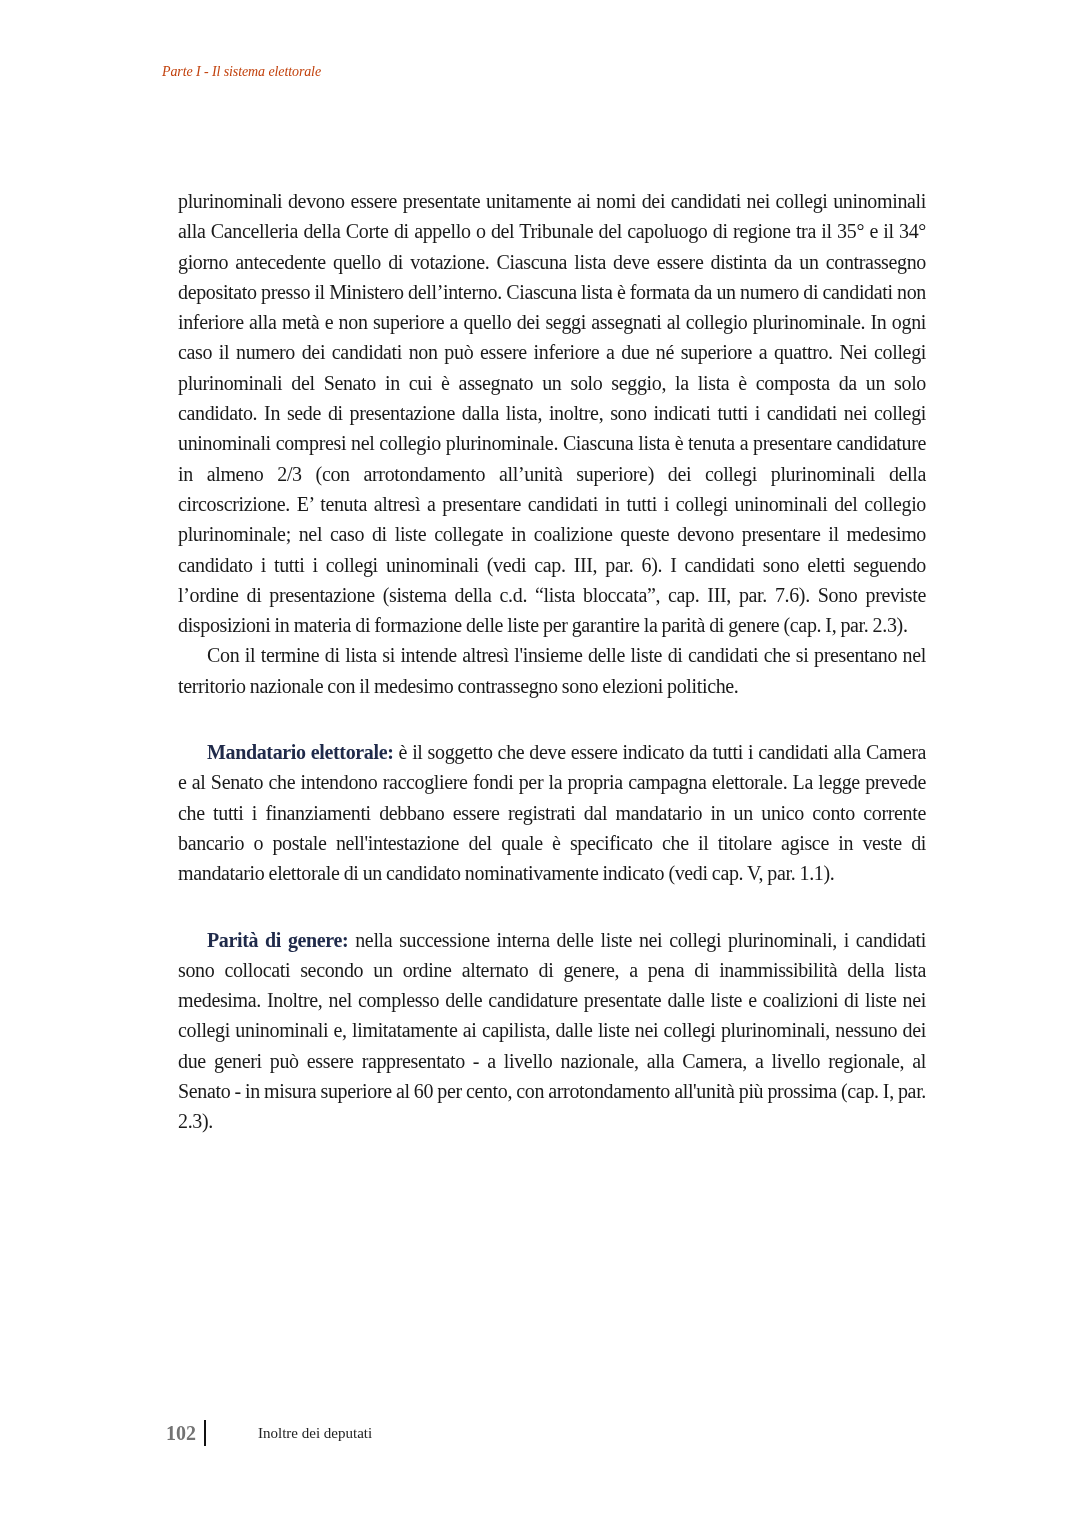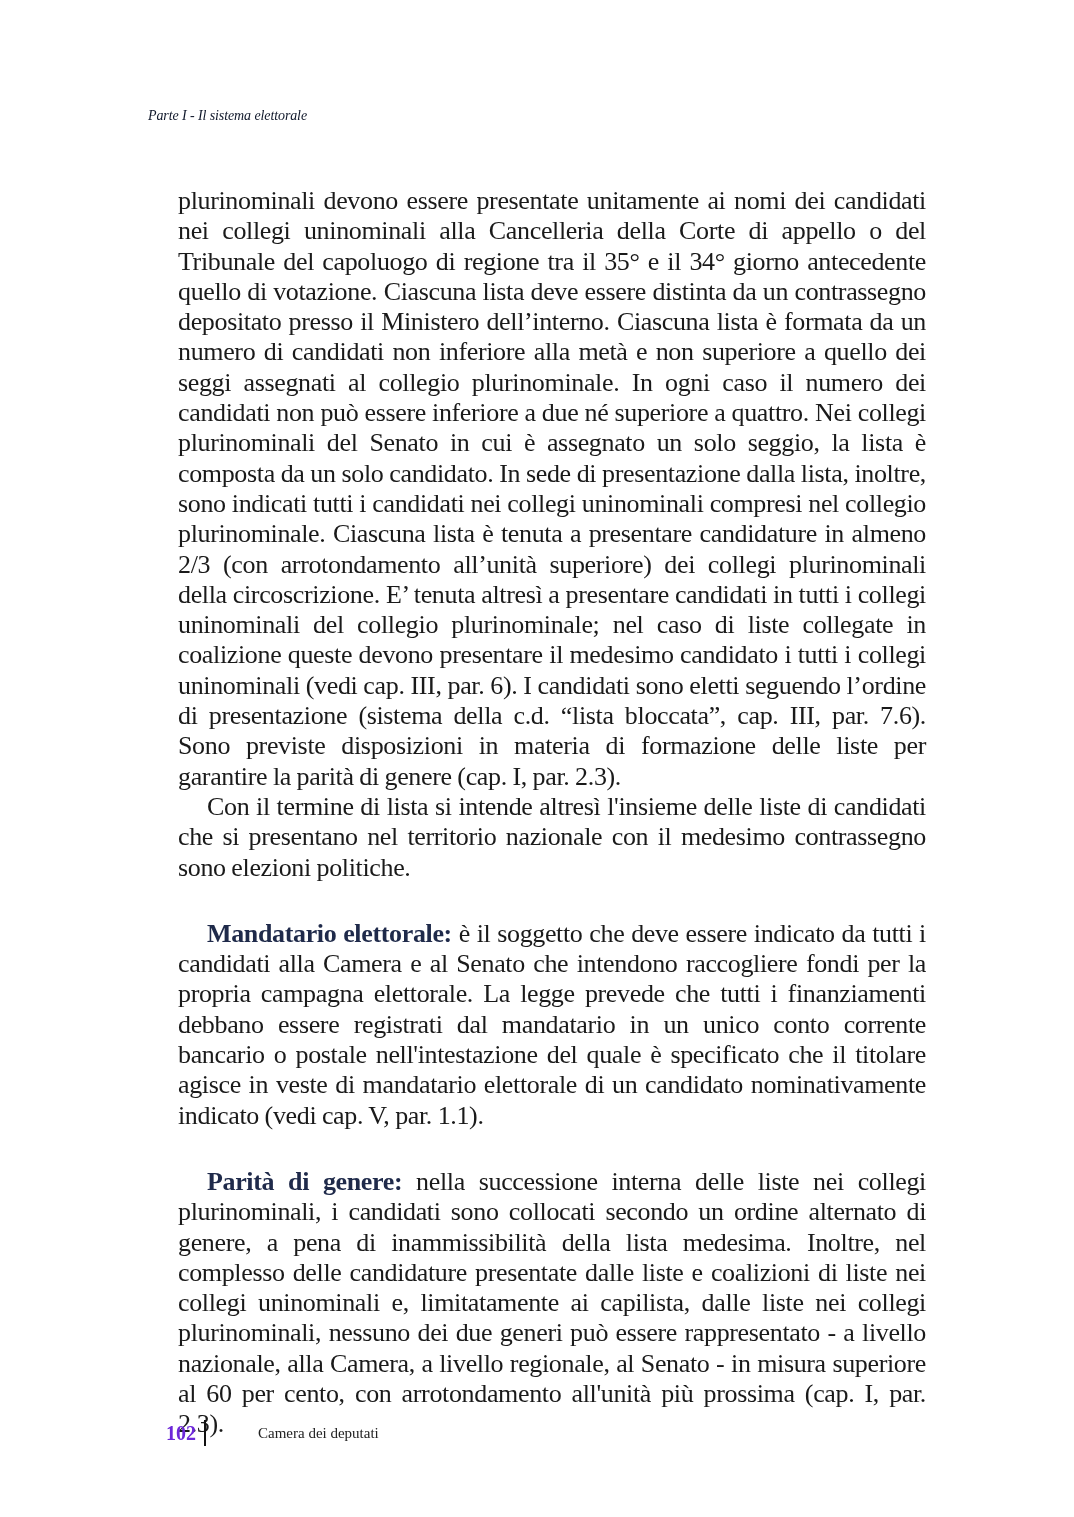--- a/index.html
+++ b/index.html
@@ -10,34 +10,33 @@
     body {
       width: 1074px;
       height: 1517px;
       position: relative;
       overflow: hidden;
       font-family: "Liberation Serif", "DejaVu Serif", serif;
       color: #1a1a1a;
     }
     .running-header {
       position: absolute;
-      left: 148px;
+      left: 162px;
       top: 64px;
       font-size: 14px;
       font-style: italic;
-      color: #0f172a;
+      color: #c2410c;
       letter-spacing: -0.1px;
-      margin-top: 44px;
     }
     .body-text {
       position: absolute;
       left: 178px;
       top: 186px;
       width: 748px;
-      font-size: 26px;
+      font-size: 20px;
       line-height: 30.3px;
       text-align: justify;
       hyphens: auto;
       letter-spacing: -0.35px;
       word-spacing: -0.5px;
     }
     .body-text p {
       margin: 0;
       text-align: justify;
     }
@@ -54,21 +53,21 @@
     .footer {
       position: absolute;
       left: 166px;
       top: 1420px;
       display: flex;
       align-items: center;
     }
     .page-number {
       font-size: 20px;
       font-weight: bold;
-      color: #6d28d9;
+      color: #737373;
     }
     .footer-divider {
       display: inline-block;
       width: 2px;
       height: 26px;
       background: #111;
       margin-left: 8px;
       margin-right: 52px;
     }
     .footer-publisher {
@@ -86,14 +85,14 @@
   <p class="indent">Con il termine di lista si intende altresì l'insieme delle liste di candidati che si presentano nel territorio nazionale con il medesimo contrassegno sono elezioni politiche.</p>
 
   <p class="indent gap-before"><span class="term">Mandatario elettorale:</span><span> è il soggetto che deve essere indicato da tutti i candidati alla Camera e al Senato che intendono raccogliere fondi per la propria campagna elettorale. La legge prevede che tutti i finanziamenti debbano essere registrati dal mandatario in un unico conto corrente bancario o postale nell'intestazione del quale è specificato che il titolare agisce in veste di mandatario elettorale di un candidato nominativamente indicato (vedi cap. V, par. 1.1).</span></p>
 
   <p class="indent gap-before"><span class="term">Parità di genere:</span><span> nella successione interna delle liste nei collegi plurinominali, i candidati sono collocati secondo un ordine alternato di genere, a pena di inammissibilità della lista medesima. Inoltre, nel complesso delle candidature presentate dalle liste e coalizioni di liste nei collegi uninominali e, limitatamente ai capilista, dalle liste nei collegi plurinominali, nessuno dei due generi può essere rappresentato - a livello nazionale, alla Camera, a livello regionale, al Senato - in misura superiore al 60 per cento, con arrotondamento all'unità più prossima (cap. I, par. 2.3).</span></p>
 </div>
 
 <div class="footer">
   <span class="page-number">102</span>
   <span class="footer-divider"></span>
-  <span class="footer-publisher">Camera dei deputati</span>
+  <span class="footer-publisher">Inoltre dei deputati</span>
 </div>
 
 </body></html>

